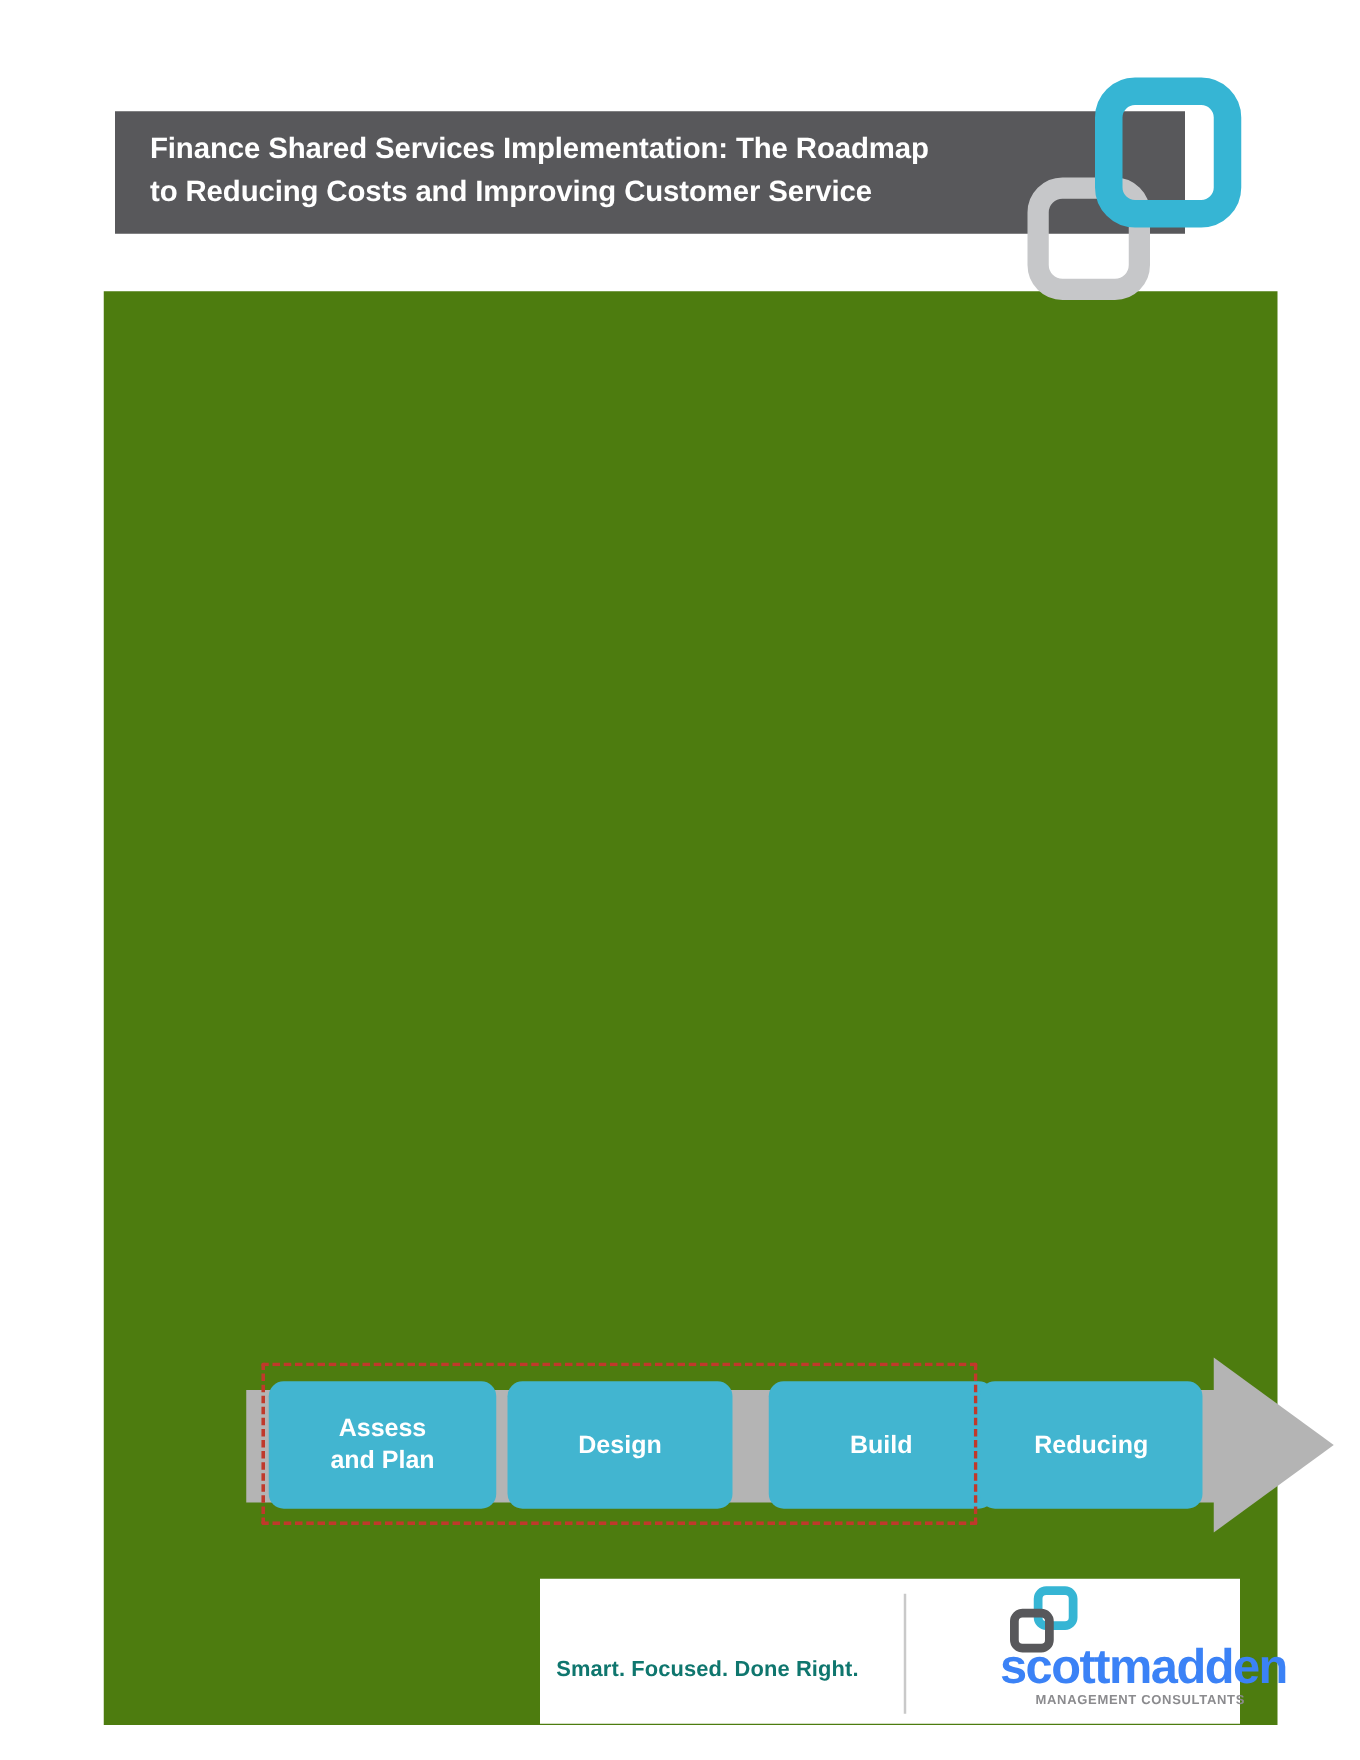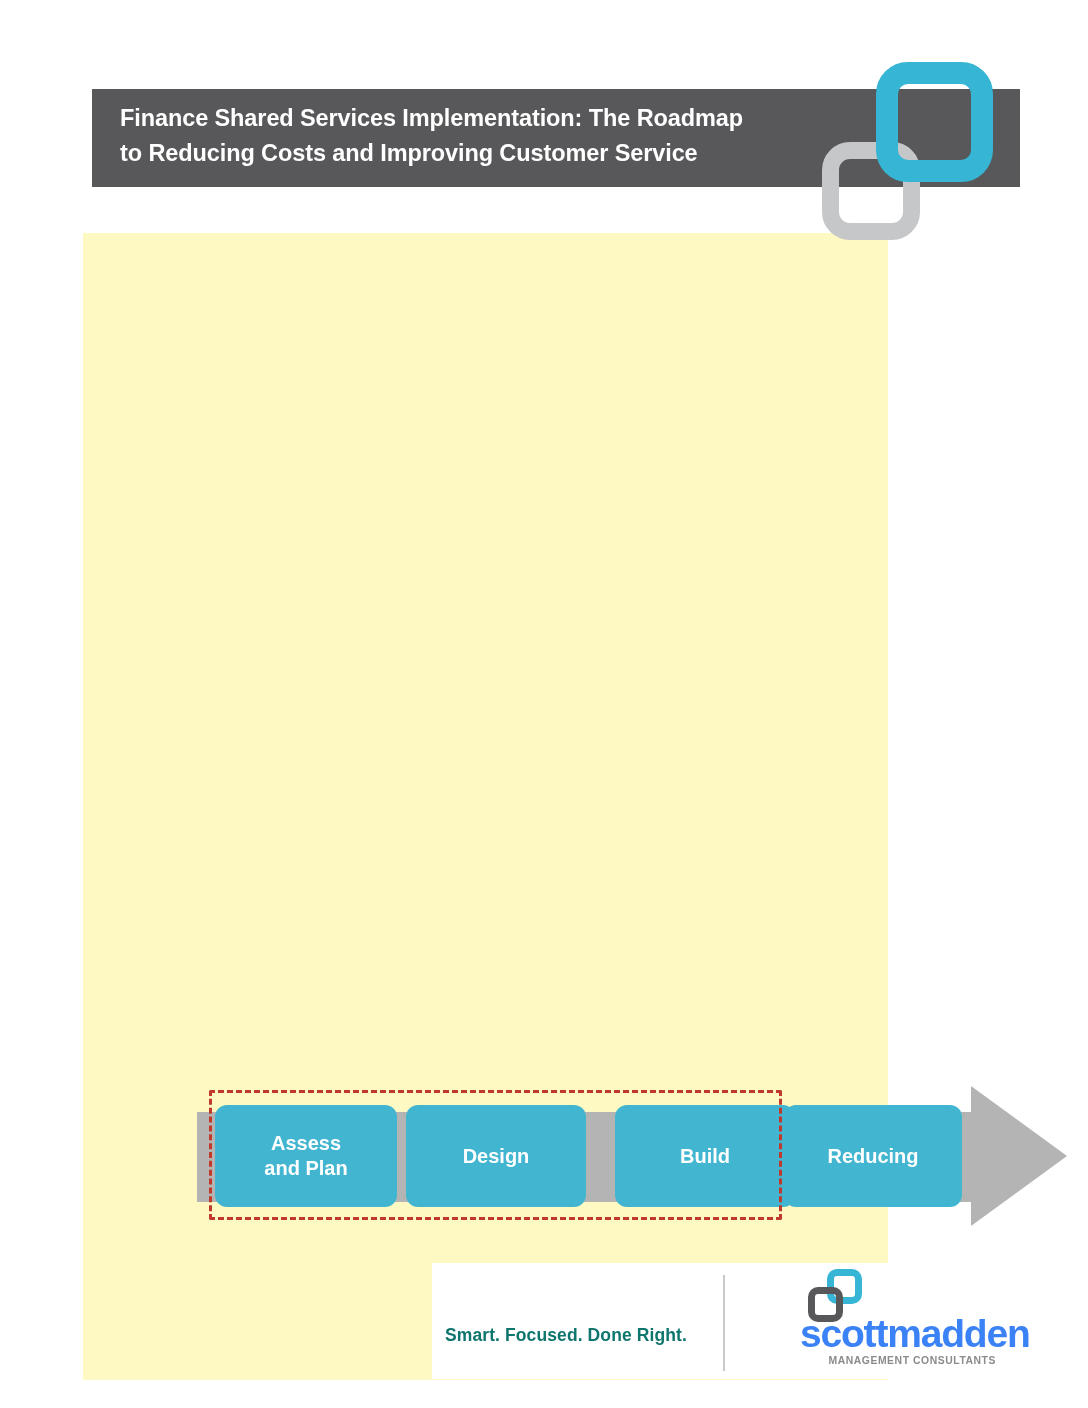--- a/index.html
+++ b/index.html
@@ -23,21 +23,21 @@
     width: 1088px;
     height: 1408px;
     background: #ffffff;
   }
 
   
   #header-bar {
     position: absolute;
     left: 92px;
     top: 89px;
-    width: 928px;
+    width: 856px;
     height: 98px;
     background: #58585b;
   }
   #header-title {
     position: absolute;
     left: 28px;
     top: 12px;
     width: 780px;
     color: #ffffff;
     font-size: 23.5px;
@@ -80,23 +80,23 @@
     border-color: #36b5d4;
     border-radius: 32px;
     z-index: 2;
   }
 
   
   #content-black {
     position: absolute;
     left: 83px;
     top: 233px;
-    width: 805px;
+    width: 939px;
     height: 1147px;
-    background: #fef9c3;
+    background: #4d7c0f;
   }
 
   
   #process-diagram {
     position: absolute;
     left: 110px;
     top: 855px;
     width: 860px;
     height: 140px;
   }

